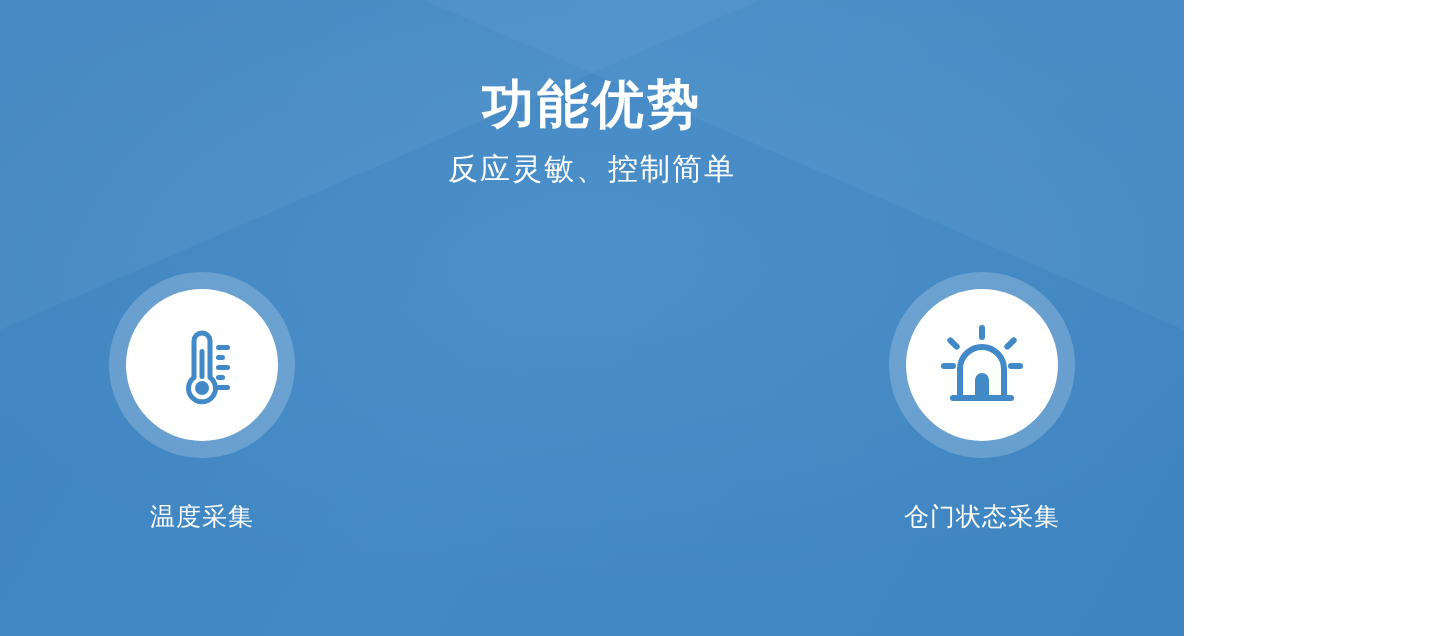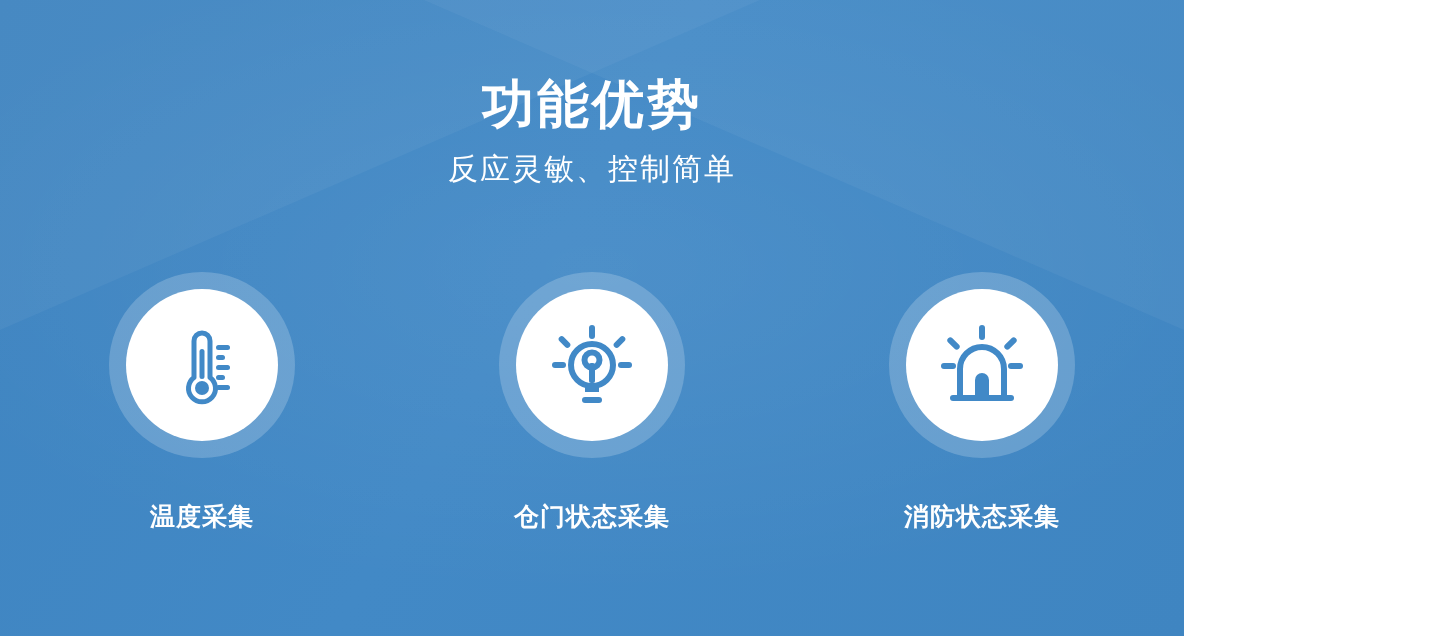--- a/index.html
+++ b/index.html
@@ -110,21 +110,20 @@
   .badge-inner svg {
     display: block;
   }
   .feature-label {
     margin-top: 46px;
     font-size: 25px;
     line-height: 1;
     color: #ffffff;
     letter-spacing: 1px;
     white-space: nowrap;
-    font-weight: bold;
   }
 </style>
 </head>
 <body>
 
 <div class="stage">
 
   <div class="wedge wedge-left"></div>
   <div class="wedge wedge-right"></div>
   <div class="vignette"></div>
@@ -154,46 +153,20 @@
               <rect x="60" y="56" width="9" height="5" rx="2.5" fill="#4189c7"></rect>
               <rect x="60" y="66" width="14" height="5" rx="2.5" fill="#4189c7"></rect>
             </svg>
           </span>
         </div>
       </div>
       <div class="feature-label">温度采集</div>
     </div>
 
 
-    <div class="feature">
-      <div class="badge">
-        <div class="badge-inner">
-          <span>
-            <svg width="92" height="92" viewBox="0 0 92 92" fill="none">
-
-              <rect x="43" y="6" width="6" height="14" rx="3" fill="#4189c7"></rect>
-              <rect x="6" y="43" width="14" height="6" rx="3" fill="#4189c7"></rect>
-              <rect x="72" y="43" width="14" height="6" rx="3" fill="#4189c7"></rect>
-              <rect x="15.5" y="16" width="6" height="14" rx="3" fill="#4189c7" transform="rotate(-45 18.5 23)"></rect>
-              <rect x="70.5" y="16" width="6" height="14" rx="3" fill="#4189c7" transform="rotate(45 73.5 23)"></rect>
-
-              <circle cx="46" cy="46" r="21" stroke="#4189c7" stroke-width="6" fill="none"></circle>
-
-              <circle cx="46" cy="41" r="7.5" stroke="#4189c7" stroke-width="6" fill="none"></circle>
-              <rect x="43" y="44" width="6" height="20" rx="2" fill="#4189c7"></rect>
-
-              <path d="M39 66 h14 v7 h-14 z" fill="#4189c7"></path>
-
-              <rect x="36" y="78" width="20" height="6" rx="3" fill="#4189c7"></rect>
-            </svg>
-          </span>
-        </div>
-      </div>
-      <div class="feature-label">仓门状态采集</div>
-    </div>
 
     <div class="feature">
       <div class="badge">
         <div class="badge-inner">
           <span>
             <svg width="92" height="92" viewBox="0 0 92 92" fill="none">
 
               <rect x="43" y="6" width="6" height="15" rx="3" fill="#4189c7"></rect>
               <rect x="5" y="44" width="15" height="6" rx="3" fill="#4189c7"></rect>
               <rect x="72" y="44" width="15" height="6" rx="3" fill="#4189c7"></rect>
@@ -202,17 +175,17 @@
 
               <path d="M24 76 V50 a22 22 0 0 1 44 0 V76" stroke="#4189c7" stroke-width="6" fill="none" stroke-linejoin="round"></path>
 
               <path d="M39 76 V61 a7 7 0 0 1 14 0 V76" fill="#4189c7"></path>
 
               <rect x="14" y="76" width="64" height="6" rx="3" fill="#4189c7"></rect>
             </svg>
           </span>
         </div>
       </div>
-      <div class="feature-label">消防状态采集</div>
+      <div class="feature-label">仓门状态采集</div>
     </div>
 
   </div>
 </div>
 
 </body></html>

